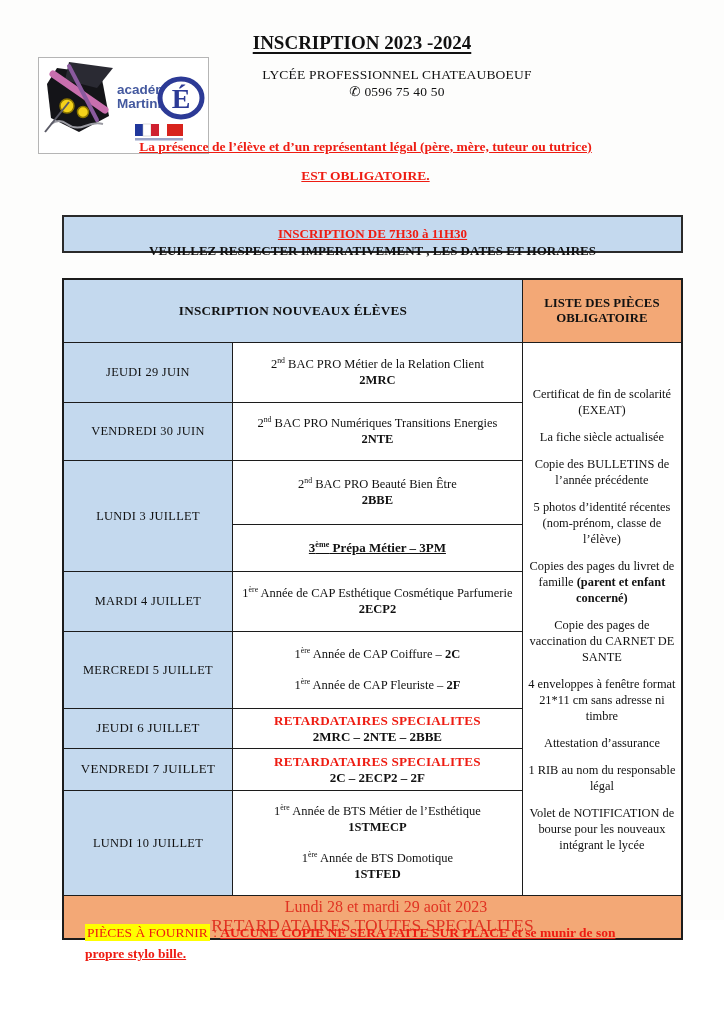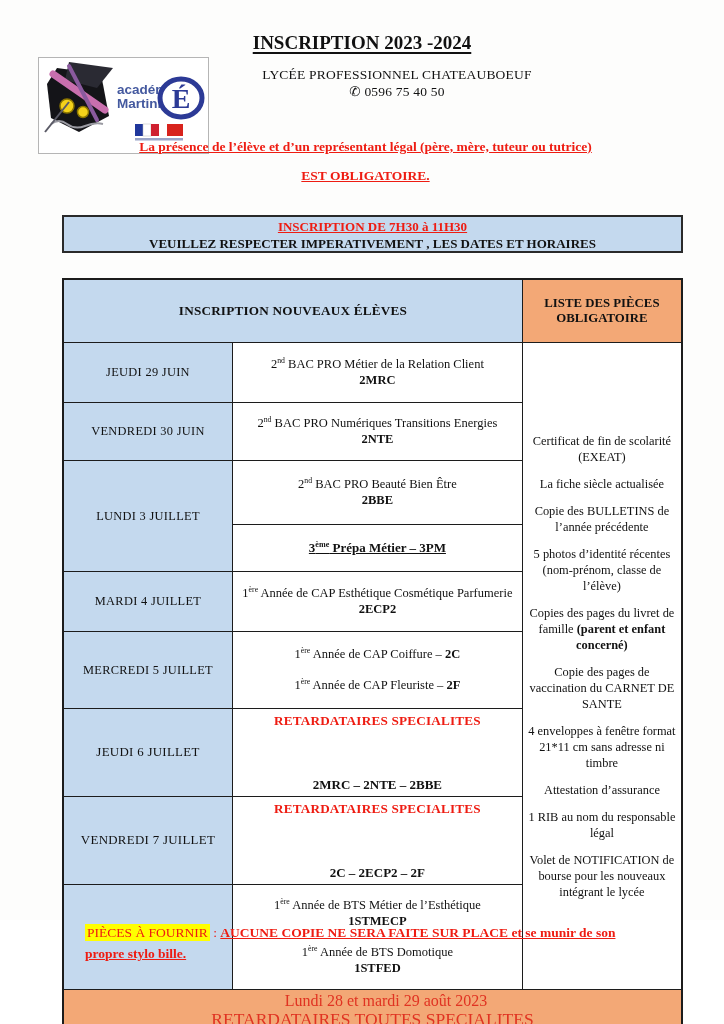--- a/index.html
+++ b/index.html
@@ -26,21 +26,21 @@
     color:var(--red,#ee1c12); font-weight:bold; font-size:13.5px;
     text-decoration:underline;
   }
   .notice-1 { top:139px; }
   .notice-2 { top:168px; }
 
   
   .banner {
     position:absolute; left:62px; top:215px; width:621px; height:38px;
     background:var(--light-blue,#c4d9ee); border:2px solid #2a2a2a;
-    text-align:center; font-size:13px; font-weight:bold; padding-top:2px; line-height:16.5px;
+    text-align:center; font-size:13px; font-weight:bold; padding-top:9px; line-height:16.5px;
   }
   .banner .l1 { color:var(--red,#ee1c12); text-decoration:underline; }
 
   
   table.insc {
     position:absolute; left:62px; top:278px; width:621px;
     border-collapse:collapse; border:2px solid #1c1c1c;
     font-size:12.5px;
   }
   table.insc td { border:1px solid #1c1c1c; vertical-align:middle; text-align:center; }
@@ -51,21 +51,21 @@
   .hdr-orange { background:var(--orange,#f3a876); font-weight:bold; font-size:12.8px; line-height:15px; padding:16px 8px; }
   td.date { background:var(--light-blue,#c4d9ee); font-size:12.4px; letter-spacing:.3px; padding:12px; }
   td.date.bold { font-weight:normal; font-size:12.9px; }
   td.prog { background:#fff; padding:4px 8px; line-height:15.5px; }
   .code { font-weight:bold; margin-top:1px; }
   .inline-code { font-weight:bold; }
   .gap { margin-top:15px; }
   .u-bold { font-weight:bold; text-decoration:underline; font-size:13px; }
   sup { font-size:.62em; vertical-align:super; line-height:0; }
   .alert { color:var(--red,#ee1c12); font-weight:bold; font-size:13.2px; letter-spacing:.2px; }
-  .alert-codes { font-weight:bold; font-size:13px;margin-top:48px; }
+  .alert-codes { font-weight:bold; font-size:13px; }
   td.pieces {
     background:#fff; vertical-align:top; padding:9px 5px;
     font-size:12.4px; line-height:16px;
   }
   .piece-item { margin-bottom:11px; }
   .piece-item:last-child { margin-bottom:0; }
   .piece-bold { font-weight:bold; }
   td.tfooter {
     background:var(--orange,#f3a876); color:var(--red-footer,#e03322);
     padding:2px 0 3px 0;

